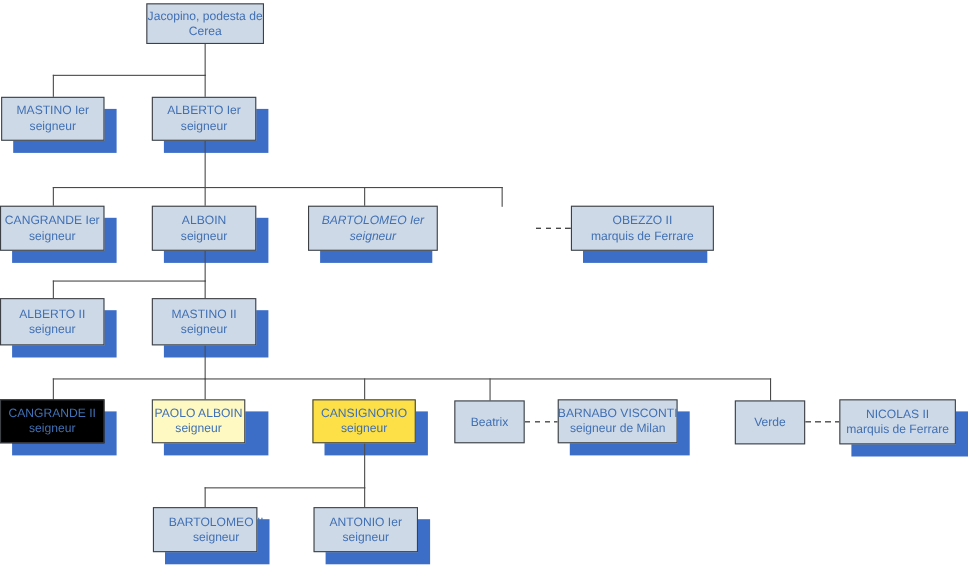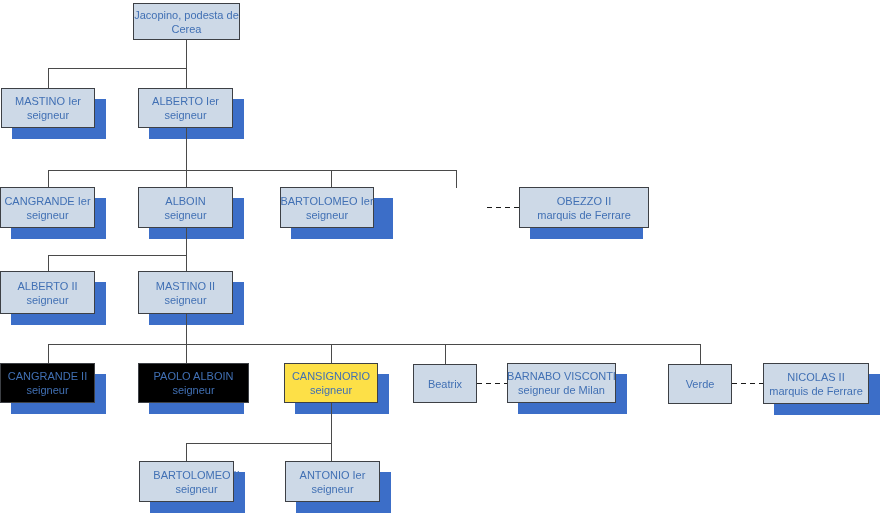--- a/index.html
+++ b/index.html
@@ -90,41 +90,41 @@
       <span class="node-line">seigneur</span>
     </div>
     <div class="node" style="left: 0px; top: 187px; width: 95px; height: 41px; background: rgb(205, 217, 231); border-color: rgb(61, 64, 69); color: rgb(65, 112, 180);">
       <span class="node-line">CANGRANDE Ier</span>
       <span class="node-line">seigneur</span>
     </div>
     <div class="node" style="left: 138px; top: 187px; width: 95px; height: 41px; background: rgb(205, 217, 231); border-color: rgb(61, 64, 69); color: rgb(65, 112, 180);">
       <span class="node-line">ALBOIN</span>
       <span class="node-line">seigneur</span>
     </div>
-    <div class="node" style="left: 280px; top: 187px; width: 94px; height: 41px; background: rgb(205, 217, 231); border-color: rgb(61, 64, 69); color: rgb(65, 112, 180);">
+    <div class="node" style="left: 280px; top: 187px; width: 118px; height: 41px; background: rgb(205, 217, 231); border-color: rgb(61, 64, 69); color: rgb(65, 112, 180); font-style: italic;">
       <span class="node-line">BARTOLOMEO Ier</span>
       <span class="node-line">seigneur</span>
     </div>
     <div class="node" style="left: 519px; top: 187px; width: 130px; height: 41px; background: rgb(205, 217, 231); border-color: rgb(61, 64, 69); color: rgb(65, 112, 180);">
       <span class="node-line">OBEZZO II</span>
       <span class="node-line">marquis de Ferrare</span>
     </div>
     <div class="node" style="left: 0px; top: 271px; width: 95px; height: 43px; background: rgb(205, 217, 231); border-color: rgb(61, 64, 69); color: rgb(65, 112, 180);">
       <span class="node-line">ALBERTO II</span>
       <span class="node-line">seigneur</span>
     </div>
     <div class="node" style="left: 138px; top: 271px; width: 95px; height: 43px; background: rgb(205, 217, 231); border-color: rgb(61, 64, 69); color: rgb(65, 112, 180);">
       <span class="node-line">MASTINO II</span>
       <span class="node-line">seigneur</span>
     </div>
     <div class="node" style="left: 0px; top: 363px; width: 95px; height: 40px; background: #000000; border-color: rgb(61, 64, 69); color: rgb(65, 112, 180);">
       <span class="node-line">CANGRANDE II</span>
       <span class="node-line">seigneur</span>
     </div>
-    <div class="node" style="left: 138px; top: 363px; width: 111px; height: 40px; background: #000000; border-color: rgb(61, 64, 69); color: rgb(65, 112, 180);">
+    <div class="node" style="left: 138px; top: 363px; width: 85px; height: 40px; background: #fef9c3; border-color: rgb(61, 64, 69); color: rgb(65, 112, 180);">
       <span class="node-line">PAOLO ALBOIN</span>
       <span class="node-line">seigneur</span>
     </div>
     <div class="node" style="left: 284px; top: 363px; width: 94px; height: 40px; background: #fde047; border-color: rgb(61, 64, 69); color: rgb(65, 112, 180);">
       <span class="node-line">CANSIGNORIO</span>
       <span class="node-line">seigneur</span>
     </div>
     <div class="node" style="left: 413px; top: 364px; width: 64px; height: 39px; background: rgb(205, 217, 231); border-color: rgb(61, 64, 69); color: rgb(65, 112, 180);">
       <span class="node-line">Beatrix</span>
     </div>

